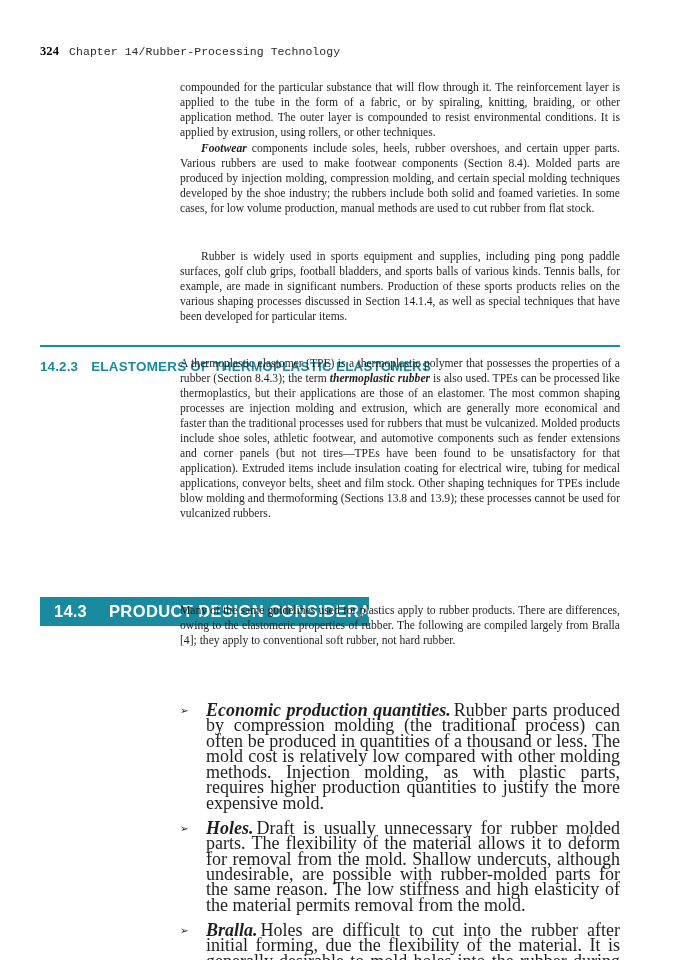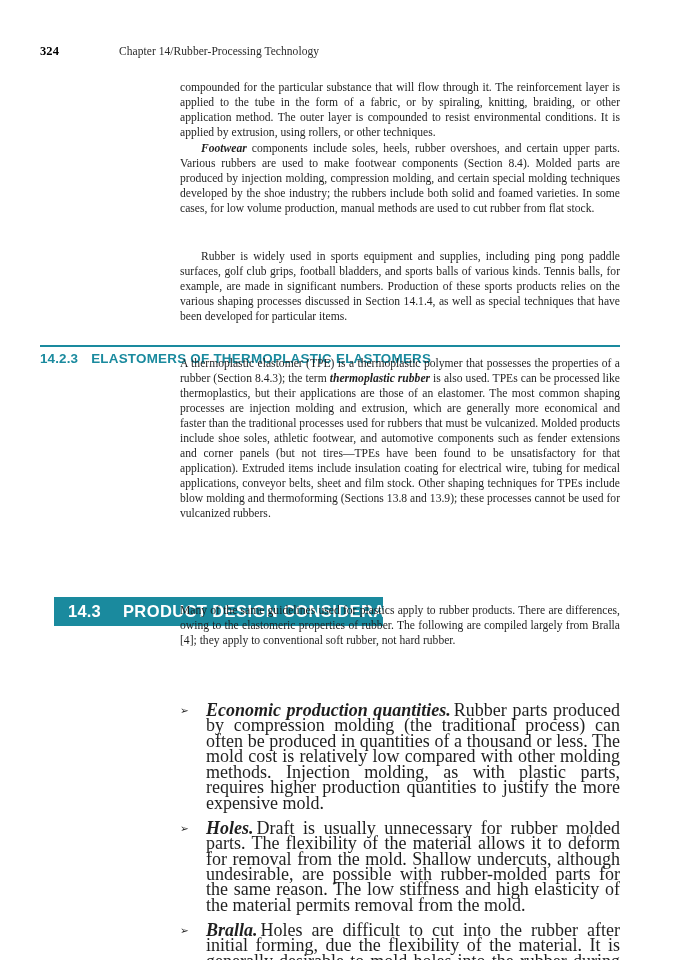--- a/index.html
+++ b/index.html
@@ -26,34 +26,33 @@
   
   .running-head {
     position: absolute;
     top: 44px;
     left: 40px;
     width: 580px;
     height: 16px;
     display: flex;
     align-items: baseline;
     white-space: nowrap;
-    gap: 20px;
   }
   .folio {
     font-family: "Liberation Serif", serif;
     font-weight: bold;
     font-size: 12.5px;
     color: #000;
     letter-spacing: 0.1px;
   }
   .head-title {
-    font-family: Liberation Serif, serif;
+    font-family: Liberation Mono, monospace;
     font-size: 11.5px;
     color: #2a2a2a;
-    margin-left: 40px;
+    margin-left: 10px;
     letter-spacing: 0.05px;
   }
 
   
   .col {
     position: absolute;
     left: 180px;
     width: 440px;
   }
   p.body {
@@ -73,37 +72,37 @@
     position: absolute;
     left: 40px;
     width: 580px;
   }
   .subsec-rule {
     width: 580px;
     height: 2.4px;
     background: #1a8a9e;
   }
   .subsec-head {
-    margin-top: 4px;
+    margin-top: 12px;
     display: flex;
     align-items: baseline;
     white-space: nowrap;
     color: #1a8a9e;
     font-family: "Liberation Sans", sans-serif;
     font-weight: bold;
     font-size: 13.4px;
     letter-spacing: 0.15px;
   }
   .subsec-num { margin-right: 13px; }
   .subsec-title { letter-spacing: 0.25px; }
 
   
   .banner {
     position: absolute;
-    left: 54px;
+    left: 40px;
     top: 597px;
     width: 329px;      
     height: 29px;
     background: #1a8a9e;
     overflow: hidden;   
   }
   .banner-inner {
     position: absolute;
     left: 0;
     top: 0;

